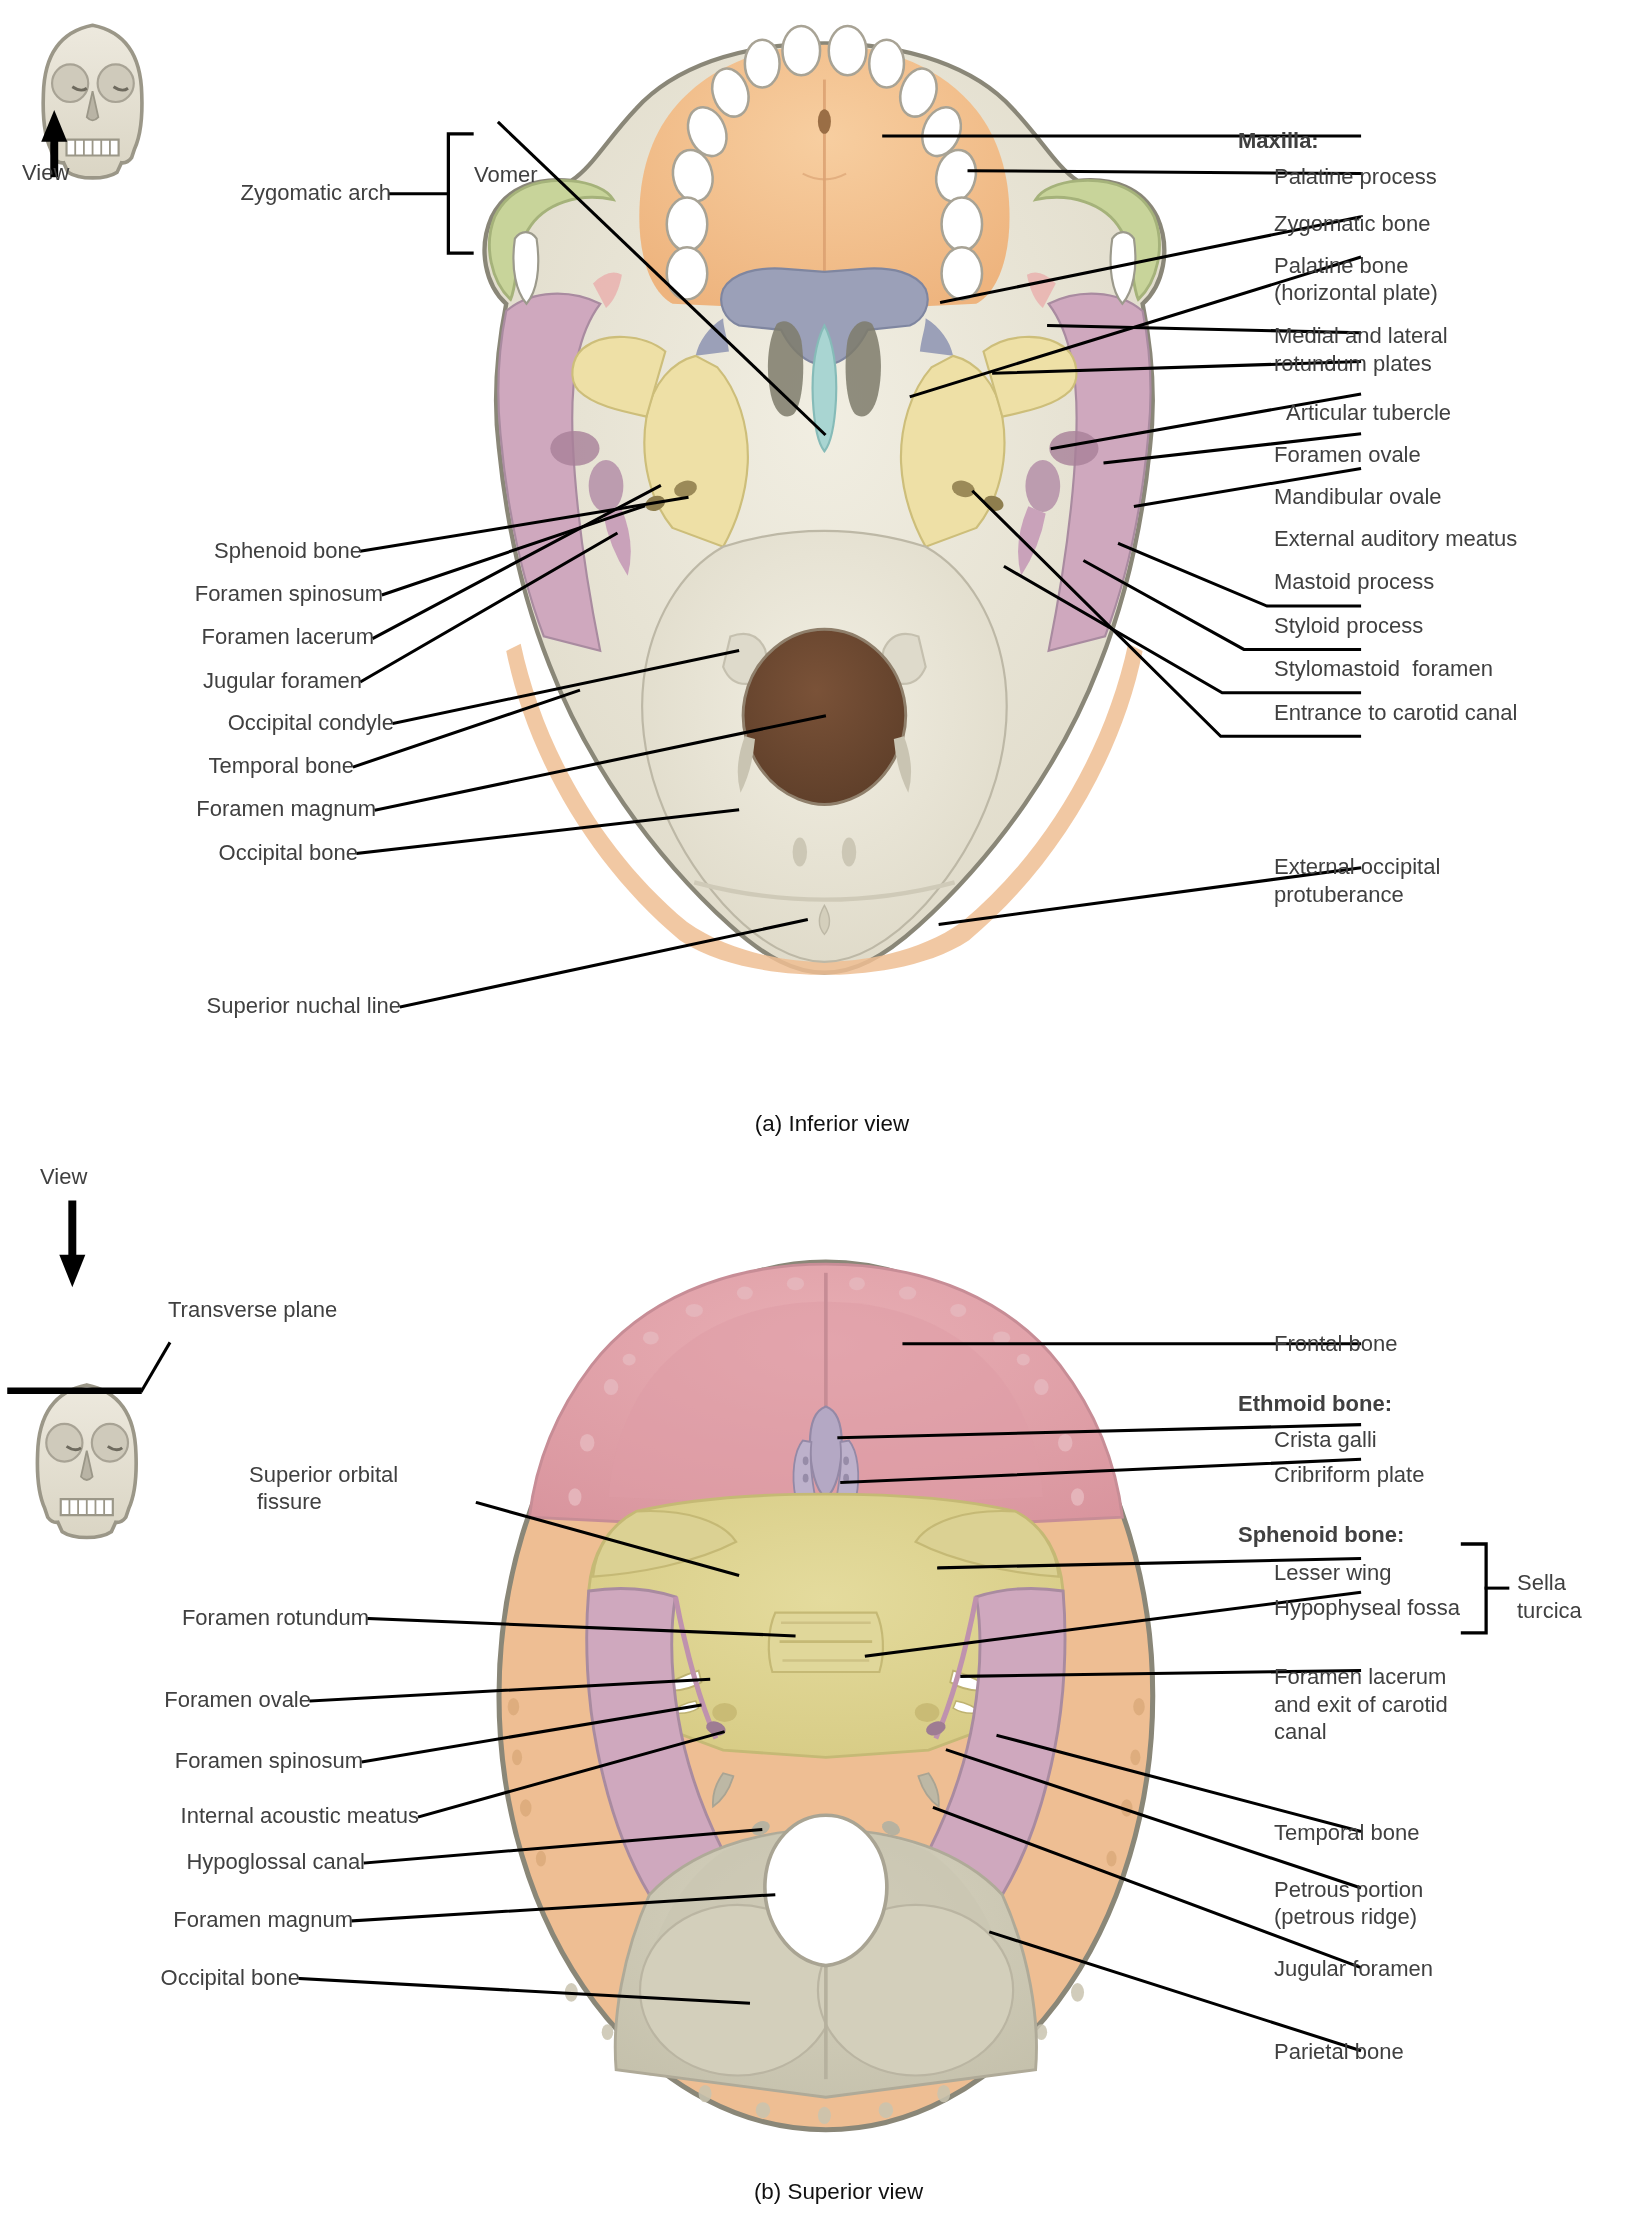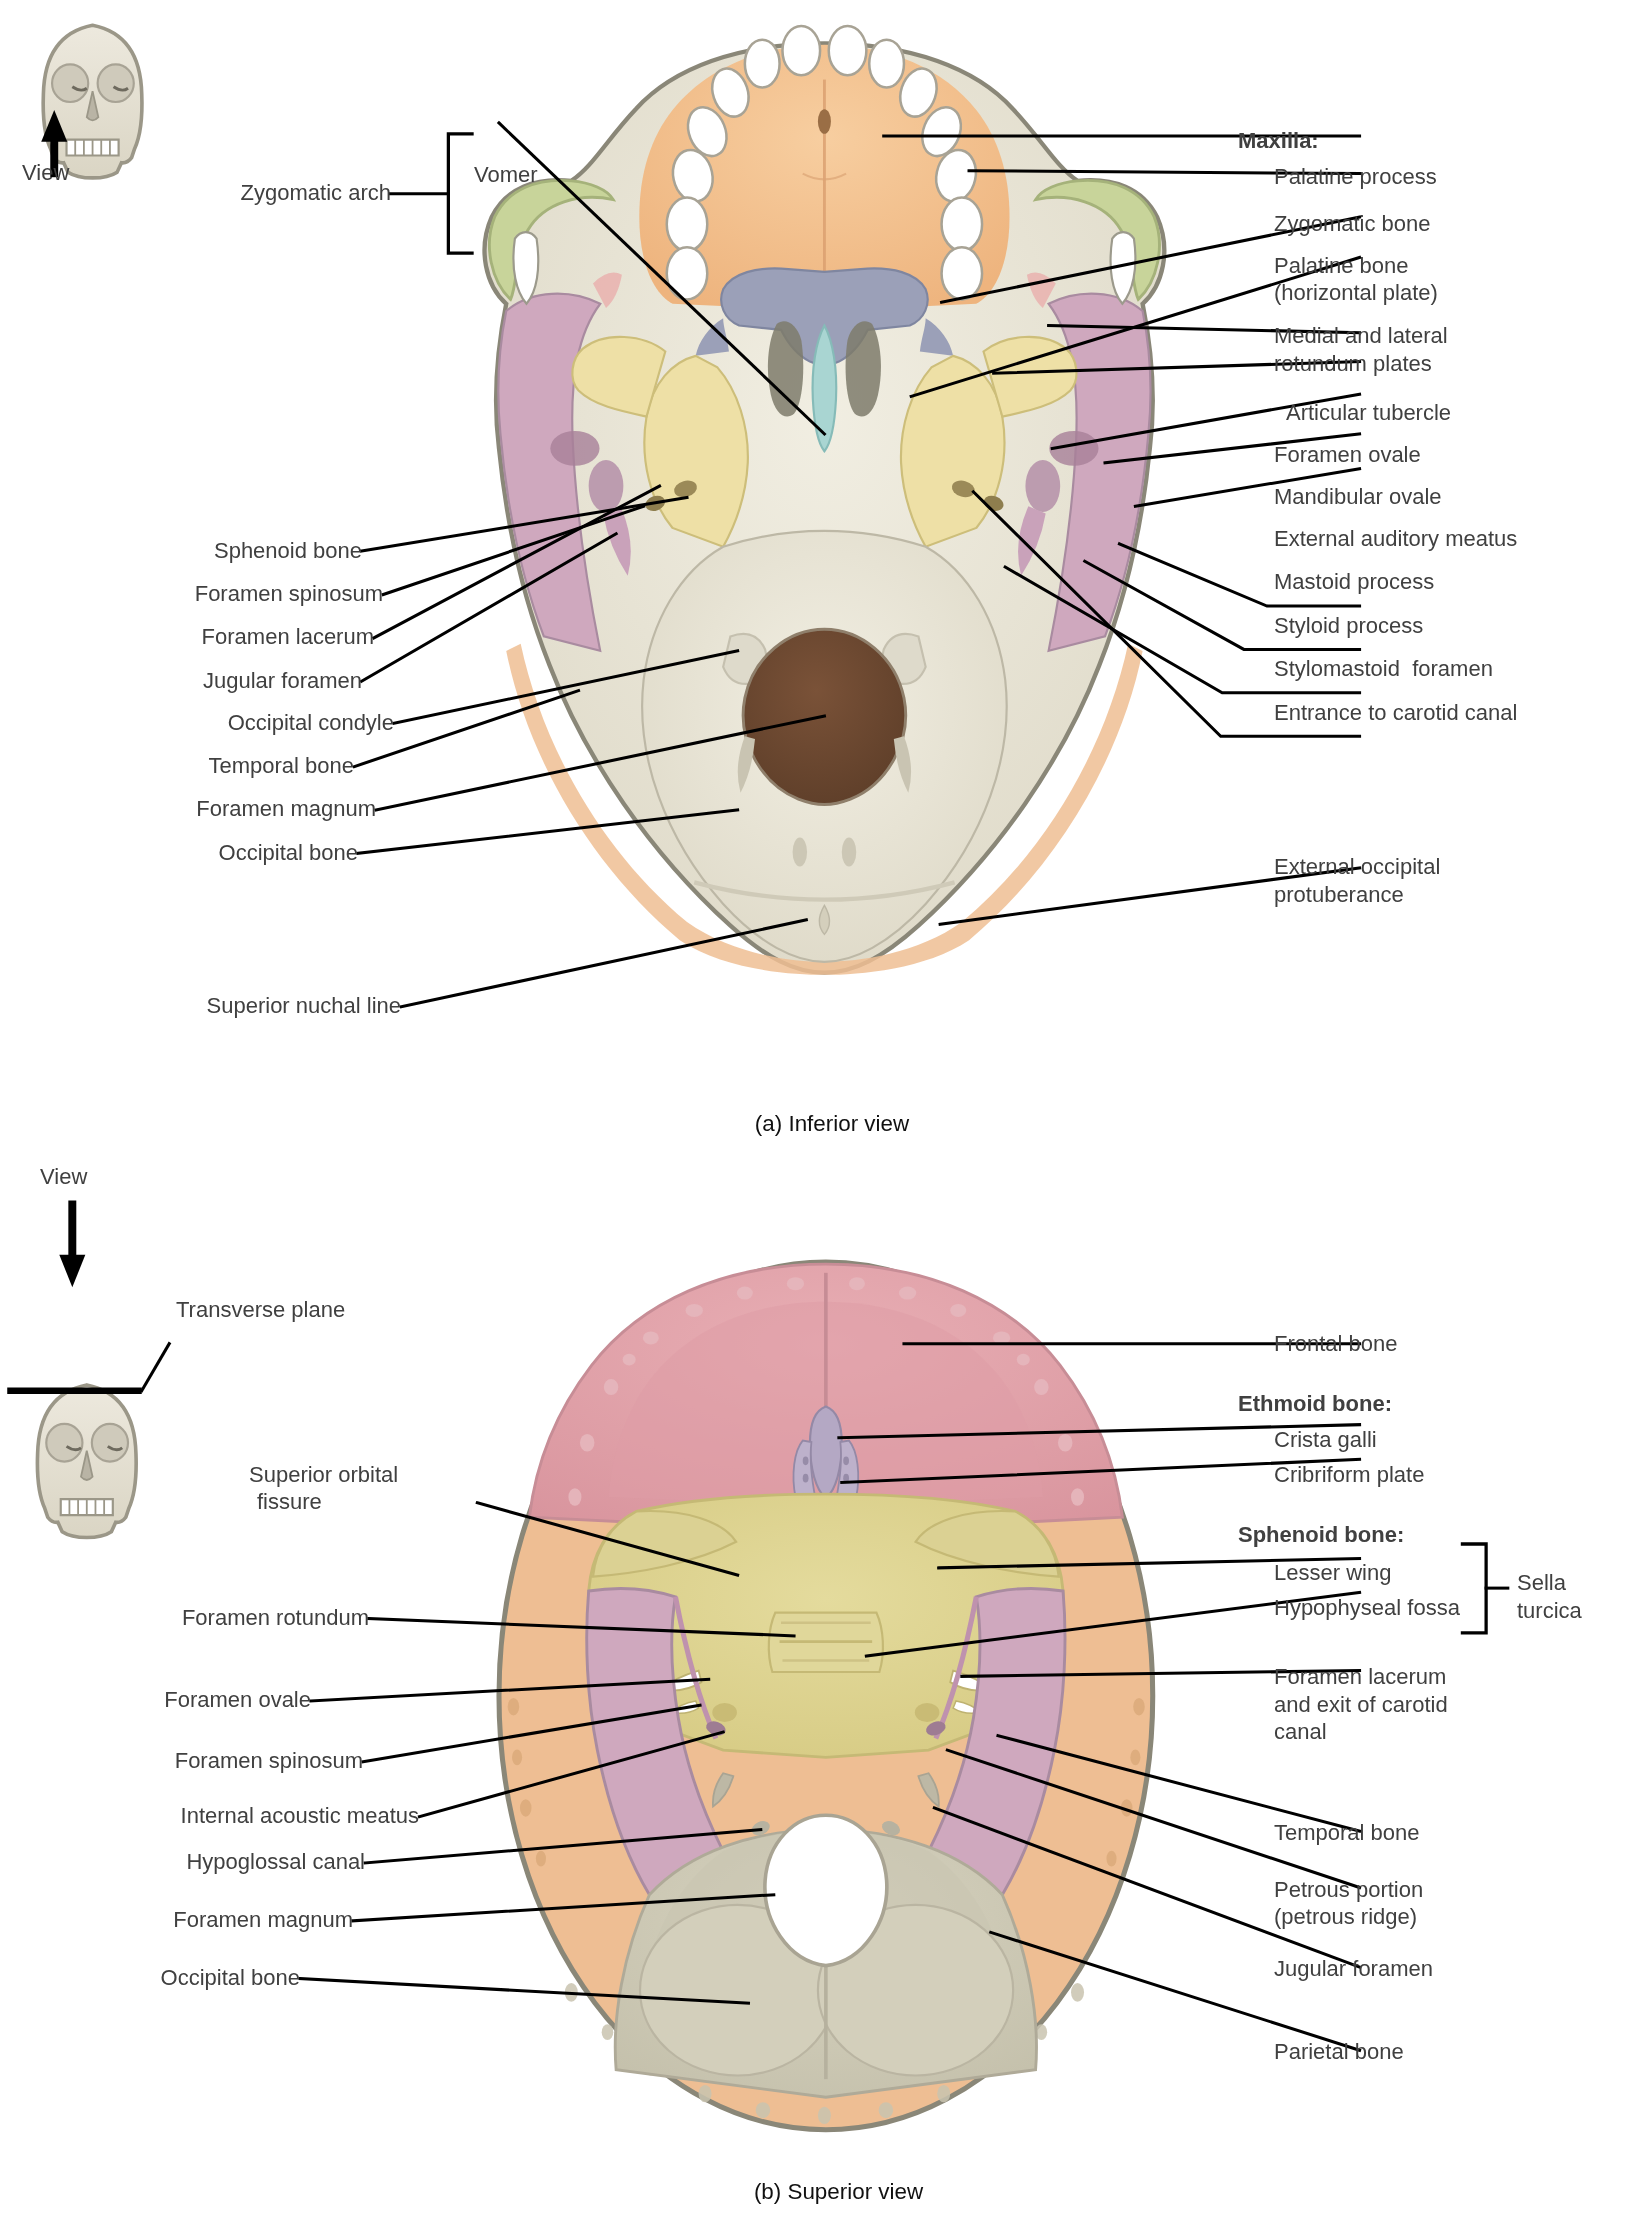--- a/index.html
+++ b/index.html
@@ -459,21 +459,21 @@
 <div class="lbl" style="left:1274px;top:568px;">Mastoid process</div>
 <div class="lbl" style="left:1274px;top:612px;">Styloid process</div>
 <div class="lbl" style="left:1274px;top:655px;">Stylomastoid  foramen</div>
 <div class="lbl" style="left:1274px;top:699px;">Entrance to carotid canal</div>
 <div class="lbl" style="left:1274px;top:853px;">External occipital</div>
 <div class="lbl" style="left:1274px;top:881px;">protuberance</div>
 
 <div class="cap" style="left:680px;top:1111px;width:304px;">(a) Inferior view</div>
 
 <div class="lbl" style="left:40px;top:1163px;">View</div>
-<div class="lbl" style="left:176px;top:1296px;">Transverse plane</div>
+<div class="lbl" style="left:168px;top:1296px;">Transverse plane</div>
 
 <div class="lbl" style="left:249px;top:1461px;">Superior orbital</div>
 <div class="lbl" style="left:257px;top:1488px;">fissure</div>
 <div class="lbl l" style="left:29px;top:1604px;width:340px;">Foramen rotundum</div>
 <div class="lbl l" style="left:29px;top:1686px;width:282px;">Foramen ovale</div>
 <div class="lbl l" style="left:29px;top:1747px;width:334px;">Foramen spinosum</div>
 <div class="lbl l" style="left:29px;top:1802px;width:390px;">Internal acoustic meatus</div>
 <div class="lbl l" style="left:29px;top:1848px;width:336px;">Hypoglossal canal</div>
 <div class="lbl l" style="left:29px;top:1906px;width:324px;">Foramen magnum</div>
 <div class="lbl l" style="left:29px;top:1964px;width:271px;">Occipital bone</div>

